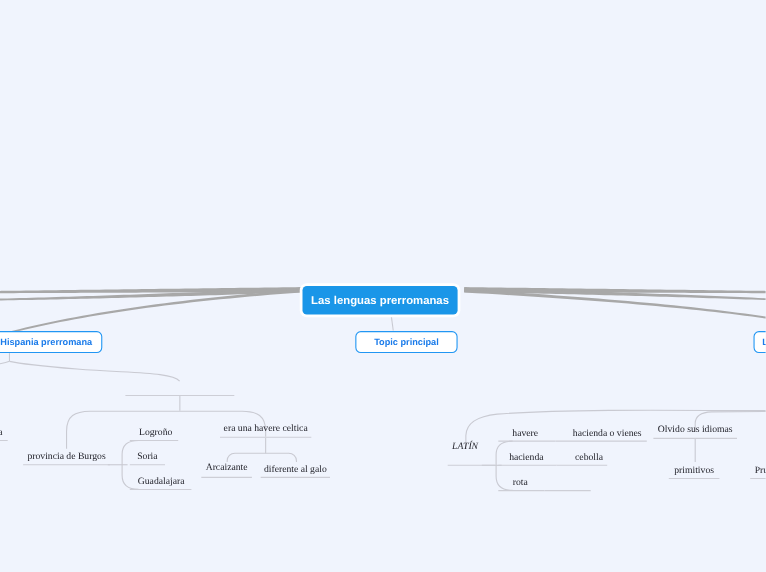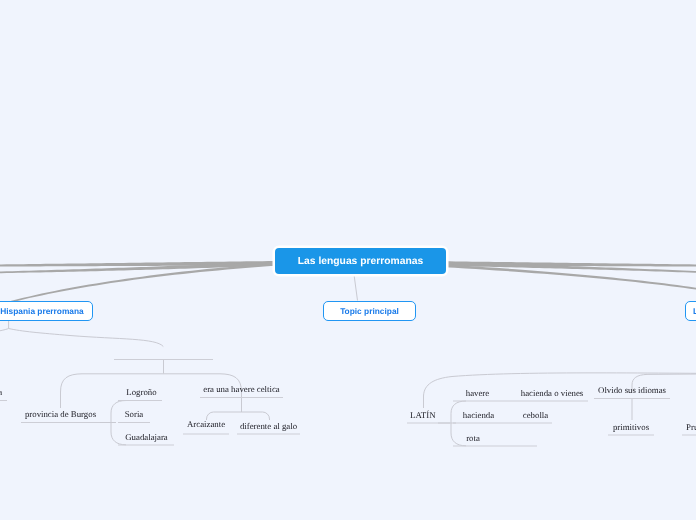--- a/index.html
+++ b/index.html
@@ -66,35 +66,35 @@
         <line x1="453" x2="506" y1="423" y2="423" stroke="#cdced6" stroke-width="1"></line>
         <line x1="506" x2="552" y1="423" y2="423" stroke="#cdced6" stroke-width="1"></line>
         <line x1="453" x2="495" y1="446" y2="446" stroke="#cdced6" stroke-width="1"></line>
         <line x1="495" x2="537" y1="446" y2="446" stroke="#cdced6" stroke-width="1"></line>
         <line x1="594" x2="670" y1="398.5" y2="398.5" stroke="#cdced6" stroke-width="1"></line>
         <line x1="608" x2="654" y1="435" y2="435" stroke="#cdced6" stroke-width="1"></line>
         <line x1="682" x2="722" y1="435" y2="435" stroke="#cdced6" stroke-width="1"></line>
       </g>
   </svg>
 
-  <div class="root-node" style="left: 275px; top: 248px; width: 171px; height: 26px;">Las lenguas prerromanas</div>
+  <div class="root-node" style="left: 275px; top: 260px; width: 141px; height: 26px;">Las lenguas prerromanas</div>
 
   <div class="topic-node" style="left: -9px; top: 301px; width: 102px; height: 20px;">Hispania prerromana</div>
   <div class="topic-node" style="left: 323px; top: 301px; width: 93px; height: 20px;">Topic principal</div>
   <div class="topic-node" style="left: 685px; top: 301px; width: 71px; height: 20px;">Lengua vasca</div>
 
   <div class="leaf" style="left: -168px; top: 387px;">Vasca</div>
   <div class="leaf" style="left: -99.5px; top: 409px;">provincia de Burgos</div>
   <div class="leaf" style="left: -18.5px; top: 387px;">Logroño</div>
   <div class="leaf" style="left: -26px; top: 409px;">Soria</div>
   <div class="leaf" style="left: -13.5px; top: 431.5px;">Guadalajara</div>
   <div class="leaf" style="left: 81.5px; top: 384px;">era una havere celtica</div>
   <div class="leaf" style="left: 46px; top: 419px;">Arcaizante</div>
   <div class="leaf" style="left: 108.5px; top: 420.5px;">diferente al galo</div>
-  <div class="leaf" style="left: 262.8px; top: 410px;">LATÍN</div>
+  <div class="leaf" style="left: 262.8px; top: 400px; font-style: italic;">LATÍN</div>
   <div class="leaf" style="left: 317.5px; top: 387.5px;">havere</div>
   <div class="leaf" style="left: 392px; top: 387.5px;">hacienda o vienes</div>
   <div class="leaf" style="left: 318.5px; top: 409.5px;">hacienda</div>
   <div class="leaf" style="left: 375.5px; top: 409.5px;">cebolla</div>
   <div class="leaf" style="left: 313px; top: 432.5px;">rota</div>
   <div class="leaf" style="left: 472px; top: 385px;">Olvido sus idiomas</div>
   <div class="leaf" style="left: 471px; top: 421.5px;">primitivos</div>
   <div class="leaf" style="left: 540px; top: 421.5px;">Pruebas</div>
 
 </div>

